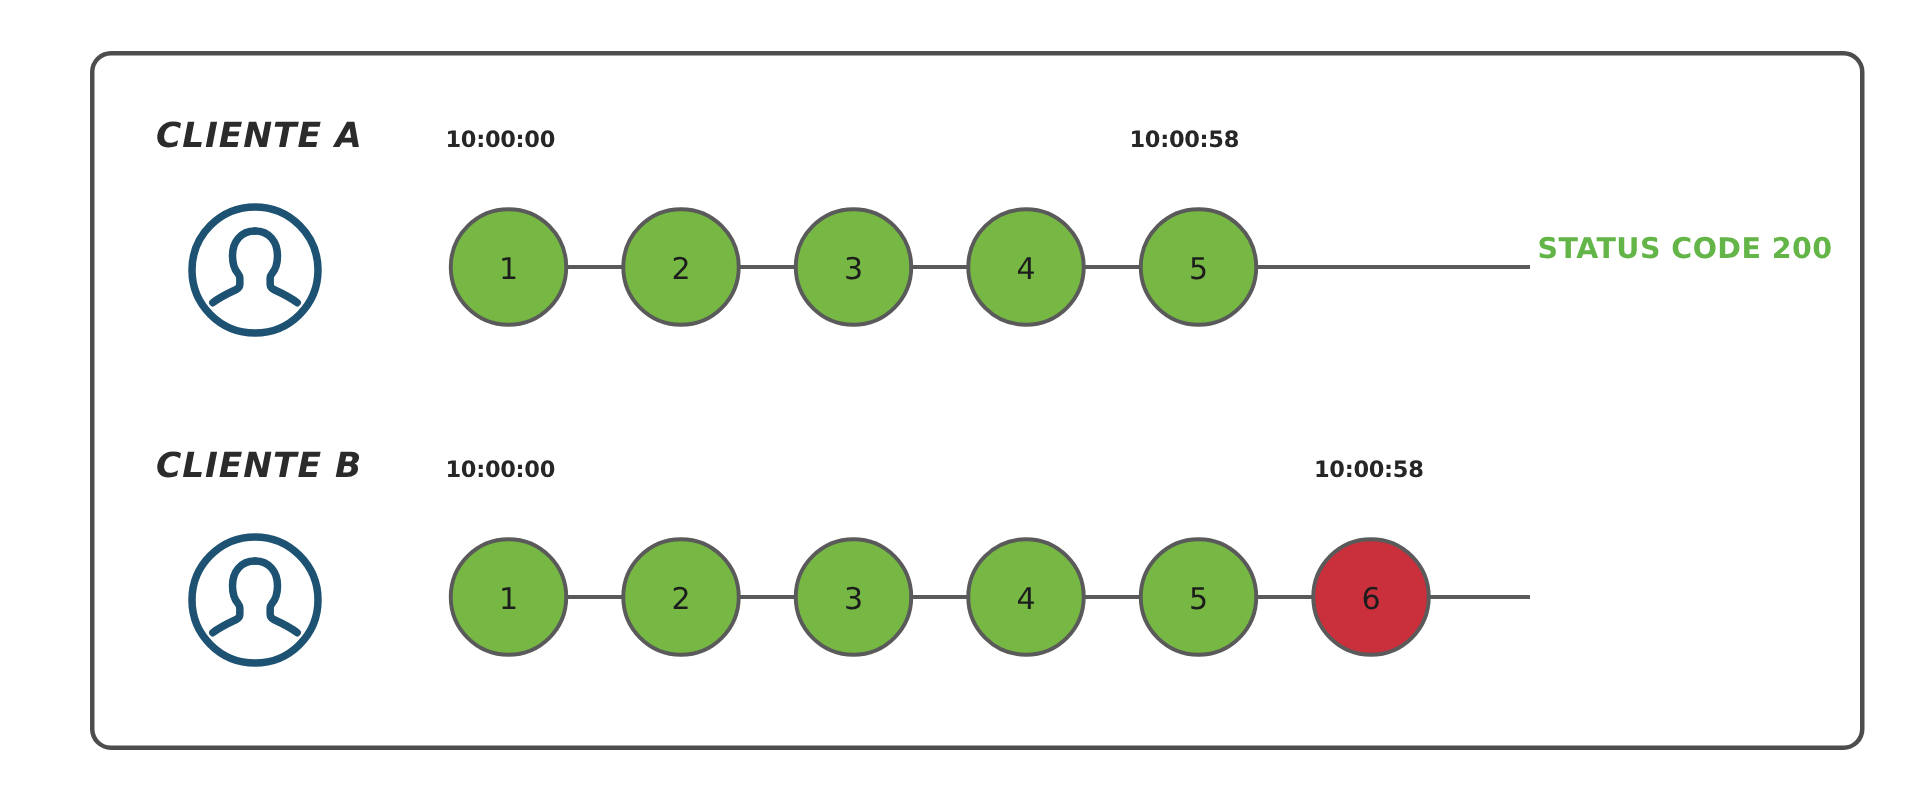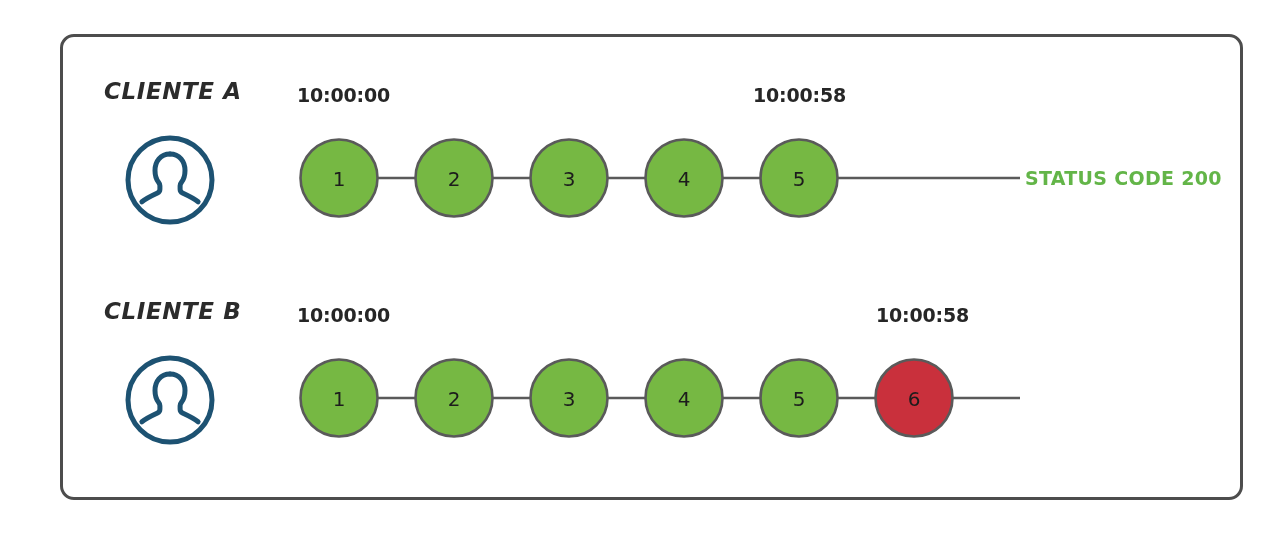--- a/index.html
+++ b/index.html
@@ -65,21 +65,21 @@
     top: 134px;
     width: 92px;
     height: 92px;
   }
 
   
   .timestamp {
     position: absolute;
     top: 84px;
     font-family: "DejaVu Sans", sans-serif;
-    font-size: 19px;
+    font-size: 15px;
     font-weight: 700;
     color: #262626;
     white-space: nowrap;
     letter-spacing: -0.2px;
   }
   .ts-start { left: 297px; }
   #row-a .ts-end { left: 753px; }
   #row-b .ts-end { left: 876px; }
 
   
@@ -104,21 +104,20 @@
     text-align: center;
     font-family: "DejaVu Sans", sans-serif;
     white-space: nowrap;
     line-height: 1.15;
   }
   .status-line1 {
     font-size: 19px;
     font-weight: 600;
     letter-spacing: 0.3px;
     display: block;
-    margin-top: 12px;
   }
   .status-line2 {
     font-size: 17px;
     font-weight: 600;
     letter-spacing: 0.2px;
     display: block;
   }
   #status-a {
     left: 1025px;
     top: 156px;

